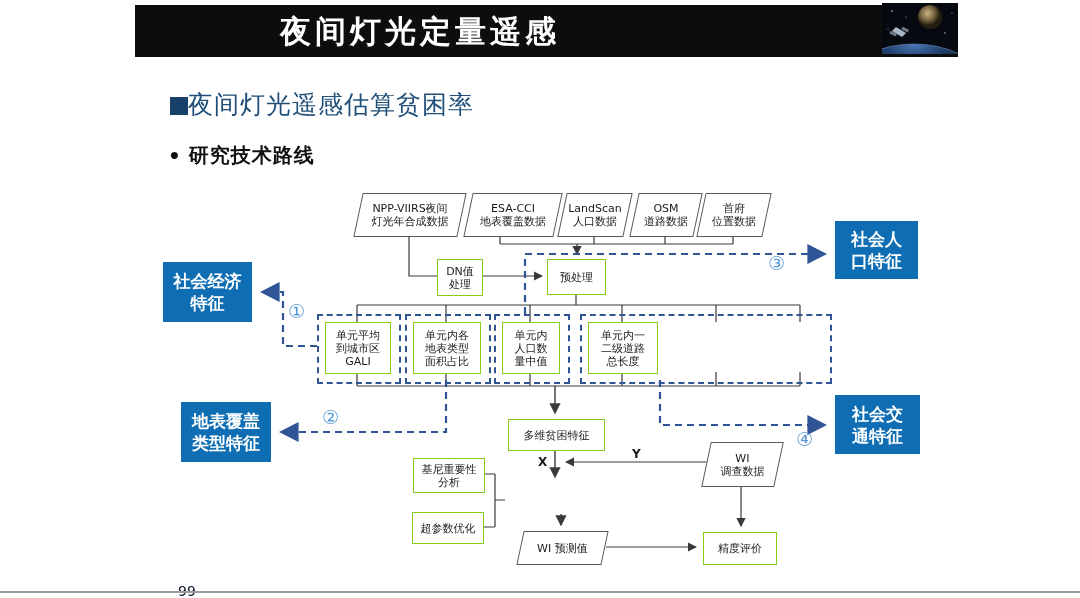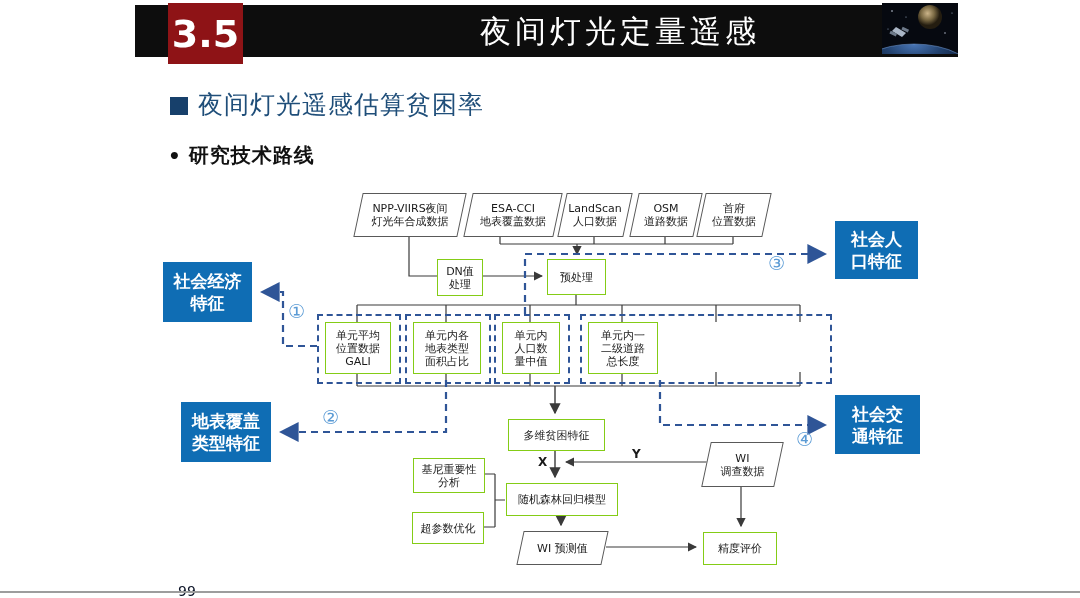--- a/index.html
+++ b/index.html
@@ -4,25 +4,25 @@
 <style>
   html,body{margin:0;padding:0;background:#ffffff;}
   .slide{position:relative;width:1080px;height:598px;background:#ffffff;overflow:hidden;
          font-family:"DejaVu Sans","Liberation Sans",sans-serif;}
   .abs{position:absolute;}
   
   .black-bar{left:135px;top:5px;width:823px;height:52px;background:#0d0d0d;}
   .red-badge{left:168px;top:3px;width:75px;height:61px;background:#8e1316;color:#fff;
              display:flex;align-items:center;justify-content:center;
              font-size:38px;font-weight:bold;}
-  .slide-title{left:280px;top:11px;width:680px;text-align:center;color:#ffffff;
-               font-size:31px;font-weight:normal;letter-spacing:4px;}
+  .slide-title{left:280px;top:11px;width:680px;text-align:left;color:#ffffff;
+               font-size:31px;font-weight:bold;letter-spacing:4px;}
   .earth{left:882px;top:3px;width:76px;height:51px;}
   
-  .heading-row{left:170px;top:88px;display:flex;align-items:center;gap:10px;}
+  .heading-row{left:170px;top:88px;display:flex;align-items:center;gap:0;}
   .heading-square{width:18px;height:18px;background:#17406b;margin-top:2px;}
   .heading-text{color:#1f4e79;font-size:25px;font-weight:500;letter-spacing:1px;}
   .sub-row{left:168px;top:142px;display:flex;align-items:center;gap:8px;color:#111;}
   .sub-bullet{font-size:20px;font-weight:bold;}
   .sub-text{font-size:20px;font-weight:bold;letter-spacing:1px;}
   .page-number{left:178px;top:583px;color:#0f172a;font-size:14px;}
   .bottom-line{left:0;top:591px;width:1080px;height:2px;background:#9d9d9d;}
   
   .n{position:absolute;display:flex;align-items:center;justify-content:center;
      text-align:center;font-size:11px;line-height:13px;white-space:pre-line;color:#1a1a1a;}
@@ -34,21 +34,20 @@
   .callout{position:absolute;color:#5b9bd5;font-size:19px;}
   .xy{position:absolute;color:#1a1a1a;font-size:12px;font-weight:bold;}
   svg.wires{position:absolute;left:0;top:0;pointer-events:none;}
 </style>
 </head>
 <body>
 
 <div class="slide">
 
   <div class="abs black-bar"></div>
-  <div class="abs red-badge">3.5</div>
   <div class="abs slide-title">夜间灯光定量遥感</div>
   <svg class="abs earth" viewBox="0 0 76 51">
     <defs>
       <radialGradient id="pg" cx="40%" cy="35%">
         <stop offset="0%" stop-color="#cbb489"></stop>
           <stop offset="55%" stop-color="#7b6a44"></stop>
         <stop offset="100%" stop-color="#241d10"></stop>
       </radialGradient>
       <radialGradient id="eg" cx="50%" cy="0%">
         <stop offset="0%" stop-color="#4a77b8"></stop>
@@ -131,21 +130,21 @@
   <div class="n box" style="left:437px;top:259px;width:44px;height:35px">DN值
 处理</div>
   <div class="n box" style="left:547px;top:259px;width:57px;height:34px">预处理</div>
 
   <div class="frect" style="left:317px;top:314px;width:80px;height:66px"></div>
   <div class="frect" style="left:405px;top:314px;width:82px;height:66px"></div>
   <div class="frect" style="left:494px;top:314px;width:72px;height:66px"></div>
   <div class="frect" style="left:580px;top:314px;width:248px;height:66px"></div>
 
   <div class="n box" style="left:325px;top:322px;width:64px;height:50px">单元平均
-位置数据
+到城市区
 GALI</div>
   <div class="n box" style="left:413px;top:322px;width:66px;height:50px">单元内各
 地表类型
 面积占比</div>
   <div class="n box" style="left:502px;top:322px;width:56px;height:50px">单元内
 人口数
 量中值</div>
   <div class="n box" style="left:588px;top:322px;width:68px;height:50px">单元内一
 二级道路
 总长度</div>
@@ -161,21 +160,20 @@
 
   <div class="callout" style="left:288px;top:300px">①</div>
   <div class="callout" style="left:322px;top:406px">②</div>
   <div class="callout" style="left:768px;top:252px">③</div>
   <div class="callout" style="left:796px;top:428px">④</div>
 
   <div class="n box" style="left:508px;top:419px;width:95px;height:30px">多维贫困特征</div>
   <div class="n box" style="left:413px;top:458px;width:70px;height:33px">基尼重要性
 分析</div>
   <div class="n box" style="left:412px;top:512px;width:70px;height:30px">超参数优化</div>
-  <div class="n box" style="left:506px;top:483px;width:110px;height:31px">随机森林回归模型</div>
   <div class="n para" style="left:520px;top:531px;width:83px;height:32px">
        <span>WI 预测值</span></div>
   <div class="n para" style="left:706px;top:442px;width:71px;height:43px">
        <span>WI
 调查数据</span></div>
   <div class="n box" style="left:703px;top:532px;width:72px;height:31px">精度评价</div>
 
   <div class="xy" style="left:538px;top:455px">X</div>
   <div class="xy" style="left:632px;top:447px">Y</div>
 

